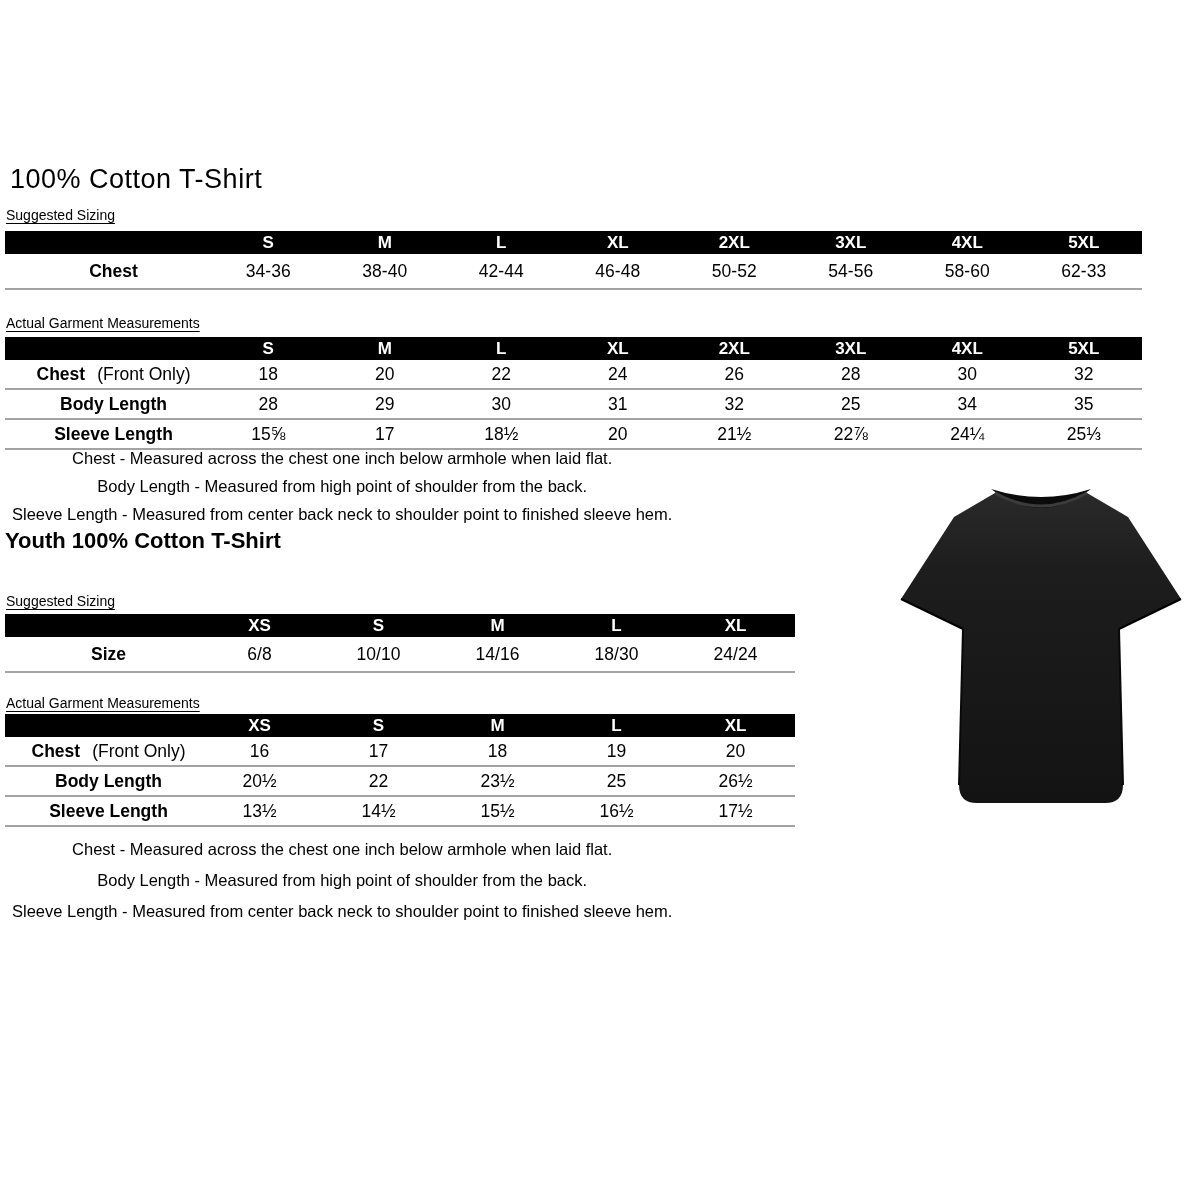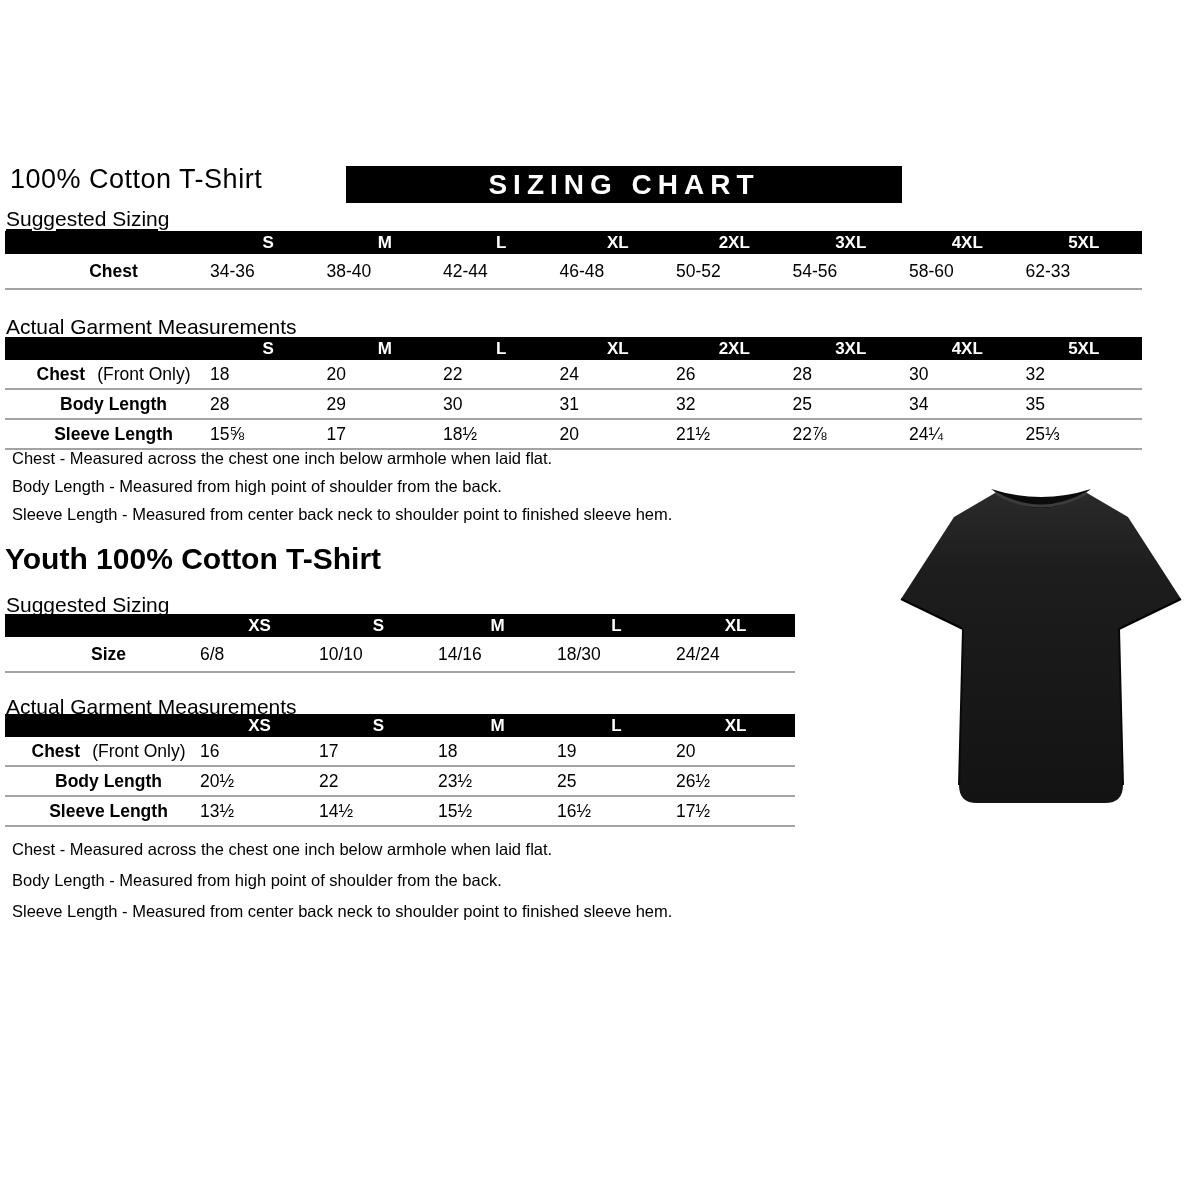--- a/index.html
+++ b/index.html
@@ -6,76 +6,75 @@
   body {
     width: 1200px; height: 1200px;
     background: #ffffff;
     font-family: "Liberation Sans", sans-serif;
     color: #000;
   }
   .page { position: relative; width: 1200px; height: 1200px; background: #fff; overflow: hidden; }
   .abs { position: absolute; }
 
   .adult-title { left: 10px; top: 164px; font-size: 27px; letter-spacing: .5px; white-space: nowrap; }
-  .youth-title { left: 5px; top: 542px; font-size: 30px; font-weight: bold; white-space: nowrap; }
+  .youth-title { left: 5px; top: 528px; font-size: 22px; font-weight: bold; white-space: nowrap; }
 
   .banner {
     left: 346px; top: 166px; width: 556px; height: 37px;
     background: #000; color: #fff;
     font-size: 28px; font-weight: bold; letter-spacing: 6px;
     text-align: center; line-height: 37px;
   }
 
-  .label { font-size: 21px; text-decoration: underline; text-underline-offset: 3px; white-space: nowrap; }
+  .label { font-size: 14px; text-decoration: underline; text-underline-offset: 3px; white-space: nowrap; }
   .adult-sug-label { left: 6px; top: 207px; }
   .adult-act-label { left: 6px; top: 315px; }
   .youth-sug-label { left: 6px; top: 593px; }
   .youth-act-label { left: 6px; top: 695px; }
 
   table.szt { border-collapse: collapse; table-layout: fixed; }
   .adult-sug { left: 5px; top: 231px; width: 1137px; }
   .adult-act { left: 5px; top: 337px; width: 1137px; }
   .youth-sug { left: 5px; top: 614px; width: 790px; }
   .youth-act { left: 5px; top: 714px; width: 790px; }
 
   col.c-label-a { width: 205px; }
   col.c-label-y { width: 195px; }
 
   .szt th {
     background: #000; color: #fff;
     font-size: 17px; font-weight: bold;
     height: 23px; text-align: center; padding: 0;
   }
   .szt td {
-    font-size: 17.5px; text-align: left;
+    font-size: 17.5px; text-align: center;
     height: 28px; padding: 0;
     border-bottom: 2px solid #a3a3a3;
     vertical-align: middle;
   }
   .szt tr.tall td { height: 34px; }
   td.rowlabel { text-align: center; padding-left: 12px; white-space: nowrap; }
   td.rowlabel .lbl { font-weight: bold; }
   td.rowlabel .note { font-weight: normal; margin-left: 12px; }
 
   .notes { font-size: 16.5px; }
-  .notes .note-line { white-space: nowrap; }
+  .notes .note-line { white-space: nowrap; text-align: center; }
   .notes-adult { left: 12px; top: 449px; }
   .notes-adult .note-line { margin-bottom: 9px; }
   .notes-youth { left: 12px; top: 840px; }
   .notes-youth .note-line { margin-bottom: 12px; }
 
   .tshirt { left: 895px; top: 471px; width: 292px; height: 336px; }
 </style>
 </head>
 <body>
 
 <div class="page">
 
   <div class="abs adult-title">100% Cotton T-Shirt</div>
-  <div class="abs banner">SIZING CHART</div>
 
   <div class="abs label adult-sug-label">Suggested Sizing</div>
 
   <table class="abs szt adult-sug">
     <colgroup>
         <col class="c-label-a">
         <col span="8">
       </colgroup>
     <thead>
       <tr>

